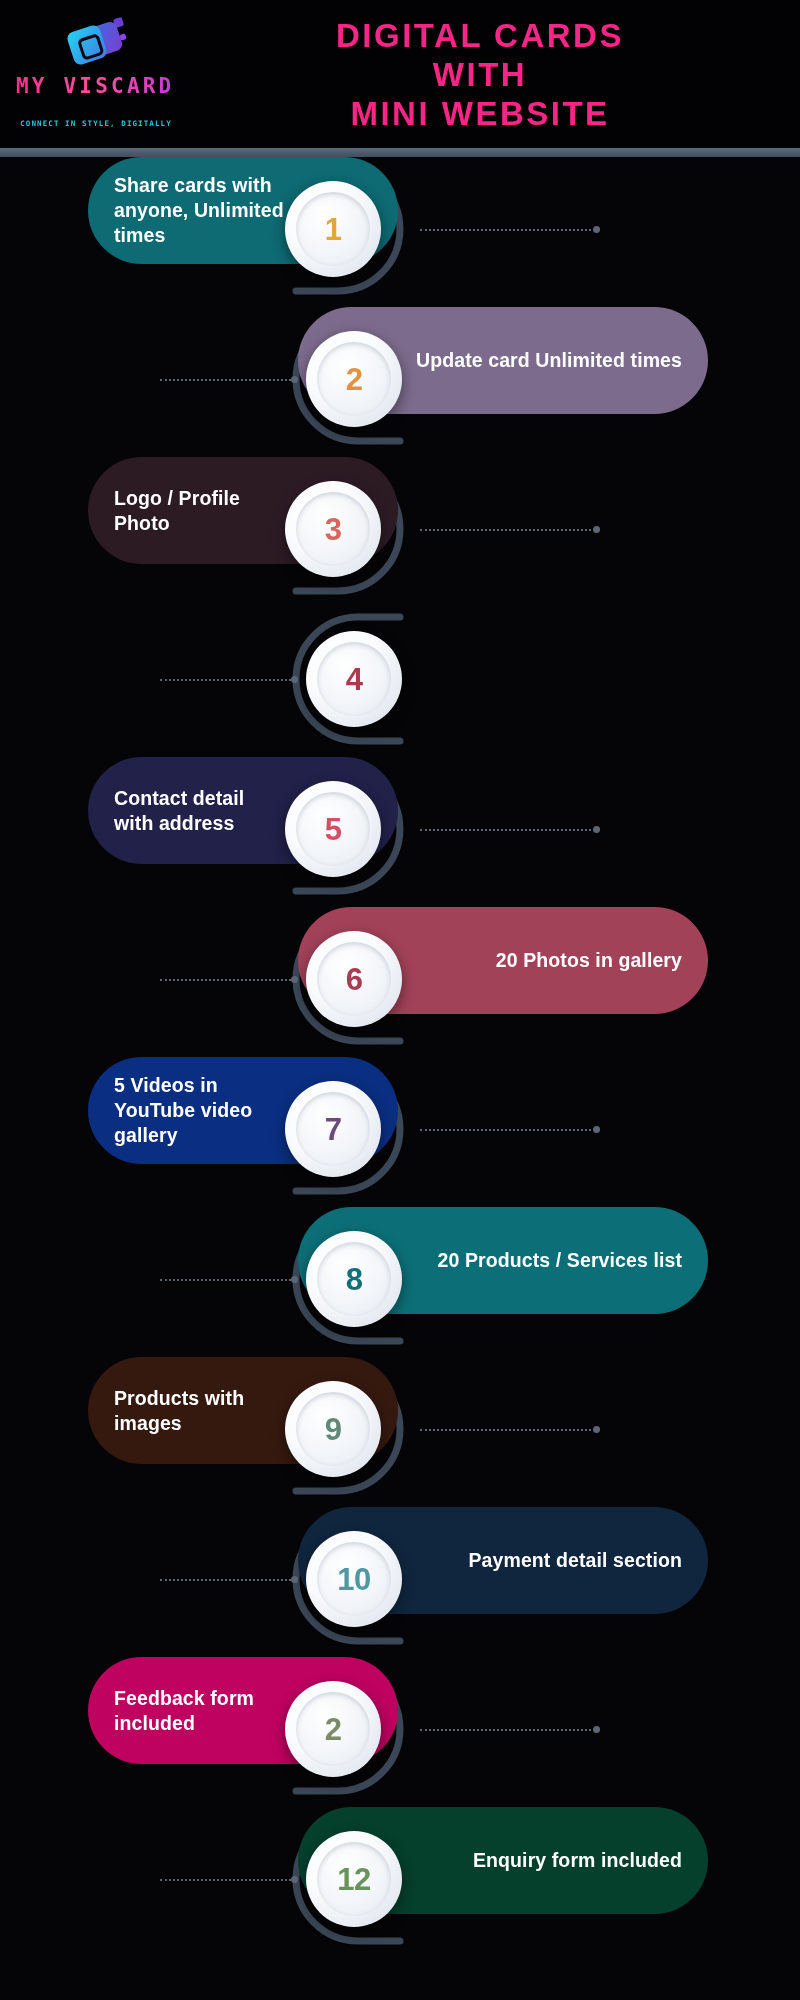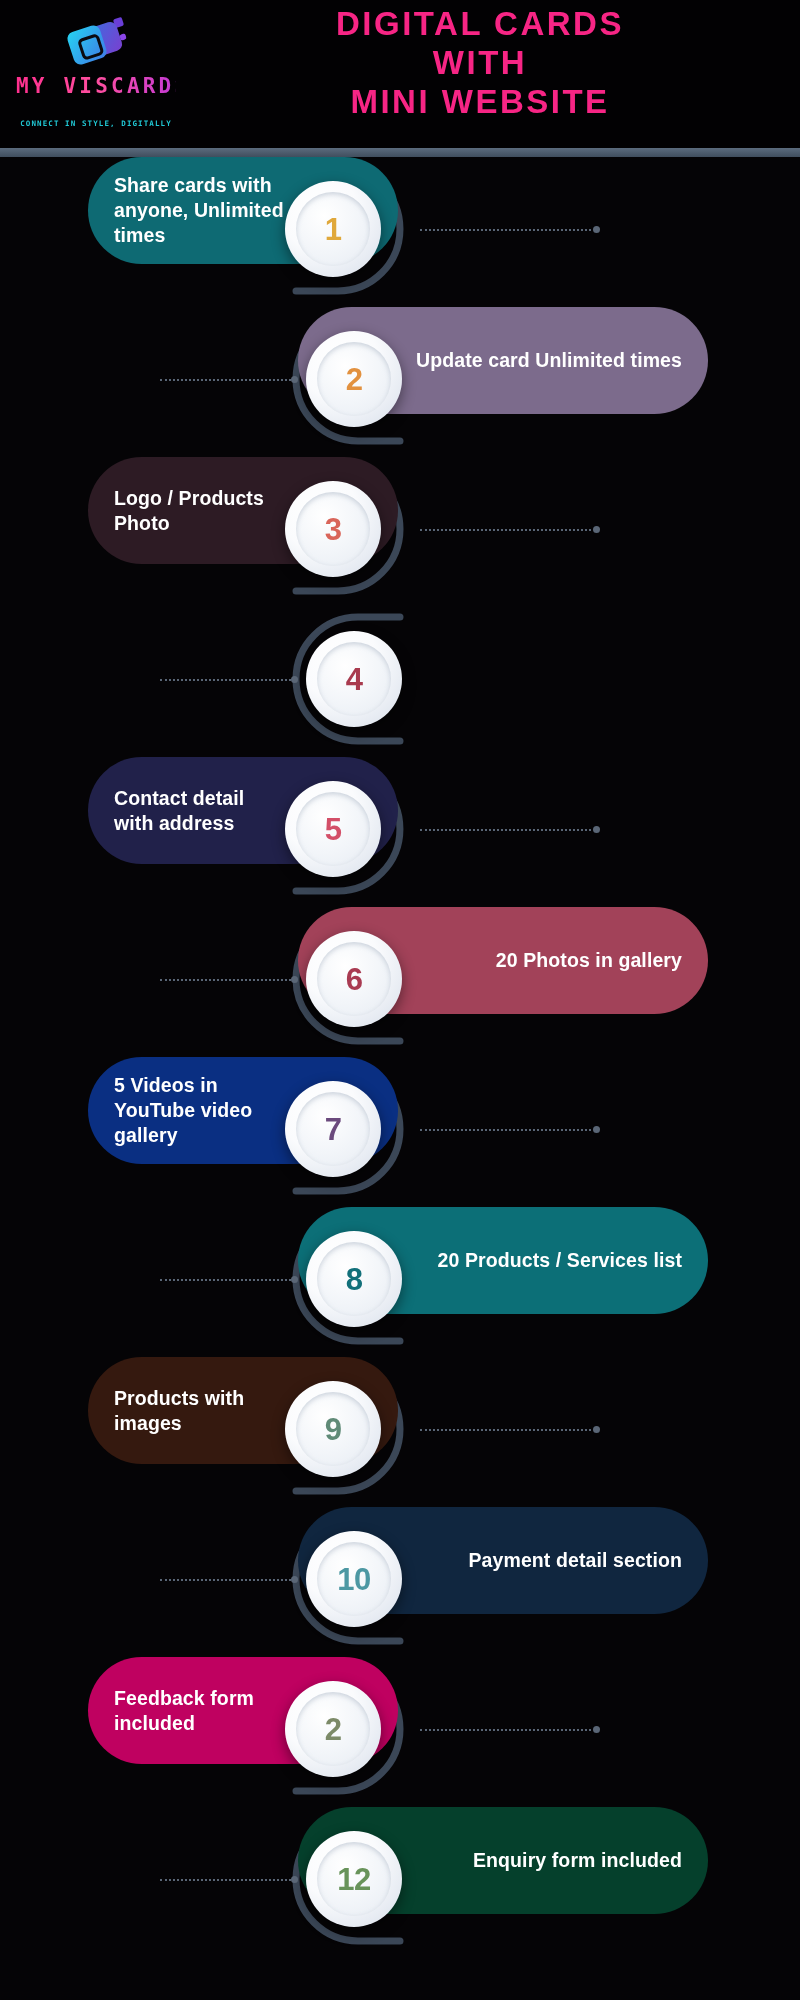--- a/index.html
+++ b/index.html
@@ -89,21 +89,21 @@
     font-family: "DejaVu Sans Mono", monospace;
     font-size: 7.5px;
     font-weight: 700;
     letter-spacing: 1.1px;
     color: #21c9d6;
     white-space: nowrap;
   }
 
   #title-block {
     position: absolute;
-    left: 180px; top: 4px;
+    left: 180px; top: 16px;
     width: 600px;
     text-align: center;
   }
   .title-line {
     font-family: "Liberation Sans", sans-serif;
     font-size: 33px;
     font-weight: 700;
     letter-spacing: 2.5px;
     color: #f72585;
     line-height: 39px;
@@ -266,21 +266,21 @@
         <div class="badge">
           <span class="badge-num" style="color: rgb(226, 145, 63);">2</span>
         </div>
         <div class="leader">
           <span class="dots"></span>
           <span class="enddot"></span>
         </div>
       </div>
       <div class="row left" style="top: 300px;">
         <div class="pill" style="background: rgb(45, 27, 36);">
-          <div class="pill-text">Logo / Products Photo</div>
+          <div class="pill-text">Logo / Profile Photo</div>
         </div>
         <div class="badge">
           <span class="badge-num" style="color: rgb(217, 101, 90);">3</span>
         </div>
         <div class="leader">
           <span class="dots"></span>
           <span class="enddot"></span>
         </div>
       </div>
       <div class="row right" style="top: 450px;">

